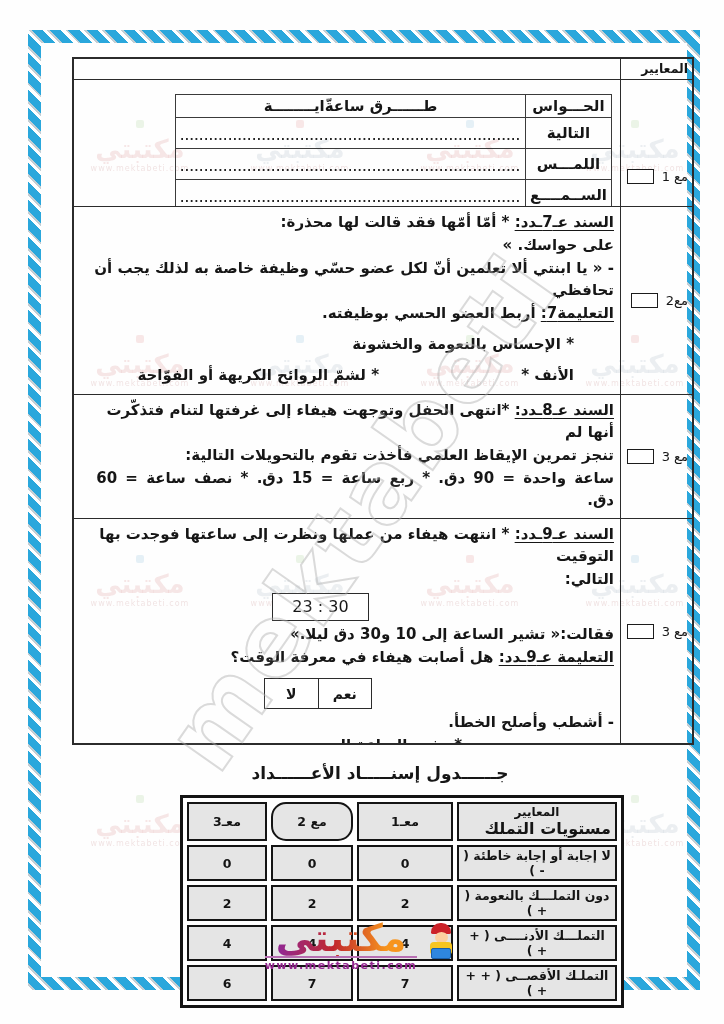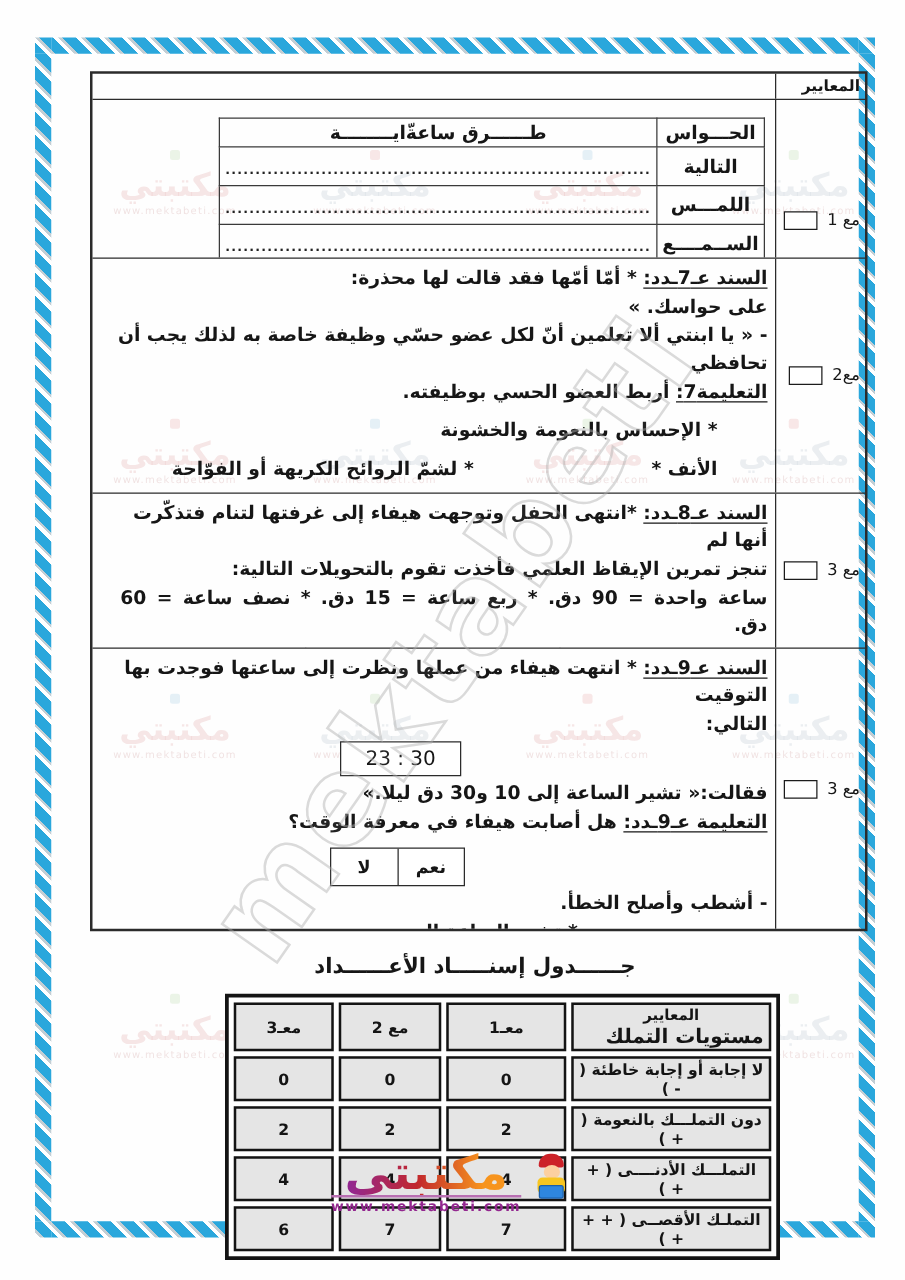--- a/index.html
+++ b/index.html
@@ -71,21 +71,21 @@
   .mt6{margin-top:6px;}
 
   
   .grading-title{position:absolute;left:180px;top:763px;width:400px;text-align:center;
     font-size:17px;font-weight:bold;color:#161616;z-index:2;}
   .grading{position:absolute;left:180px;top:795px;z-index:2;border-collapse:separate;border-spacing:4px;
     border:3px solid #141414;background:#fff;direction:rtl;}
   .grading td,.grading th{border:2px solid #141414;font-size:12.5px;font-weight:bold;color:#141414;
     text-align:center;vertical-align:middle;padding:1px 4px;background:#e5e5e5;}
   .g-label{width:148px;text-align:right;}
-  .g-c1{width:84px;} .g-c2{width:70px;} .g-c3{width:68px;}
+  .g-c1{width:84px;} .g-c2{width:70px;border-radius:15px;} .g-c3{width:68px;}
   .corner-top{display:block;text-align:center;font-size:12px;}
   .corner-bottom{display:block;text-align:right;font-size:16px;}
   .g-head{height:34px;} .grading td{height:18px;}
 
   
   .brand{position:absolute;left:0;top:920px;width:724px;display:flex;align-items:center;justify-content:center;gap:6px;z-index:2;direction:rtl;}
   .brand-figure{position:relative;width:36px;height:46px;flex:0 0 36px;}
   .cap{width:20px;height:11px;background:#cc2229;border-radius:10px 10px 2px 2px;margin:0 auto;}
   .face{width:13px;height:11px;background:#fcd0a0;border-radius:50%;margin:-2px auto 0;}
   .shirt{width:22px;height:13px;background:#f7c520;border-radius:4px;margin:-1px auto 0;}

